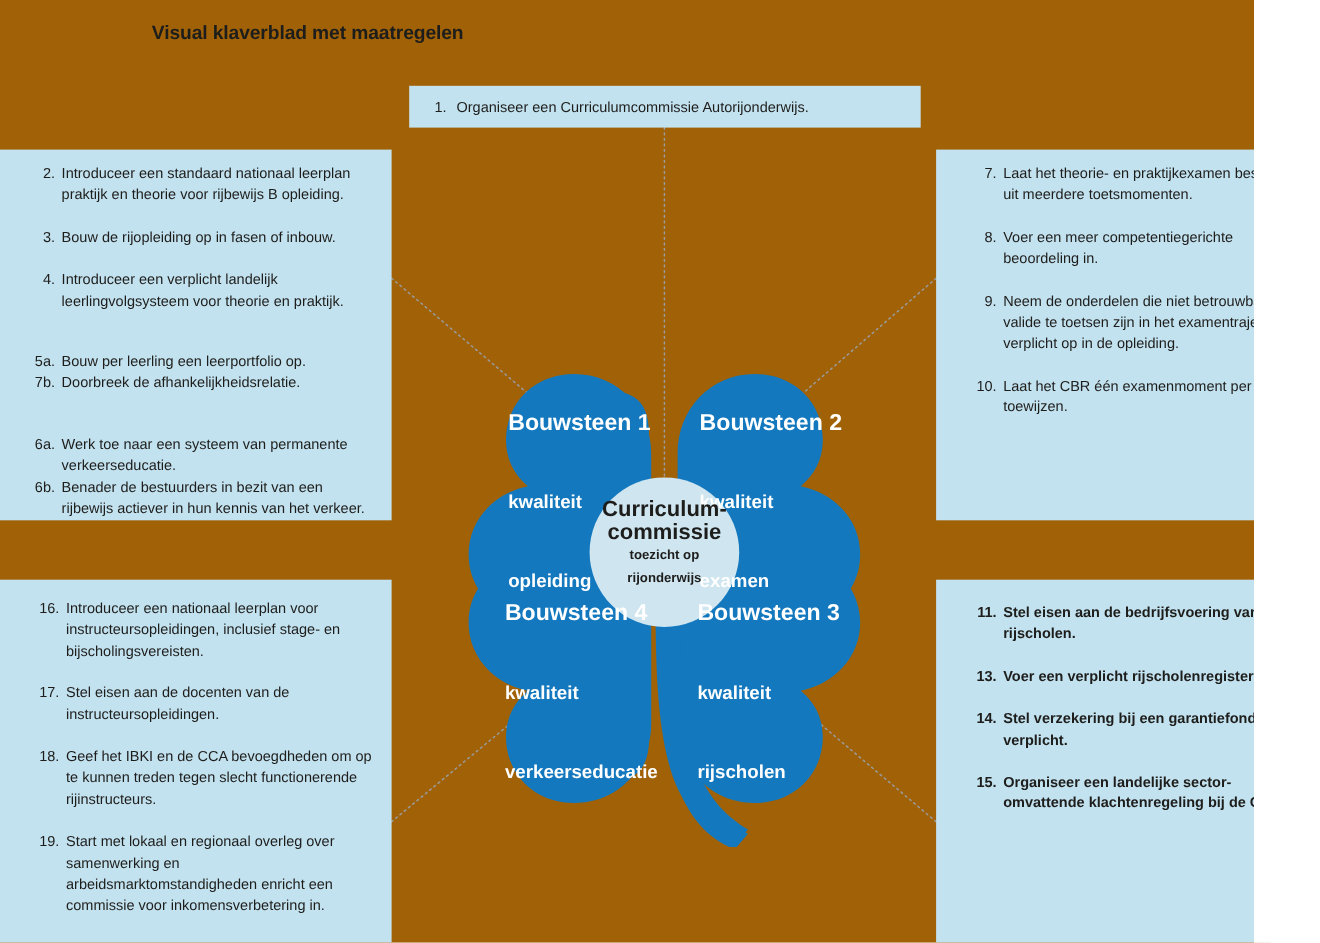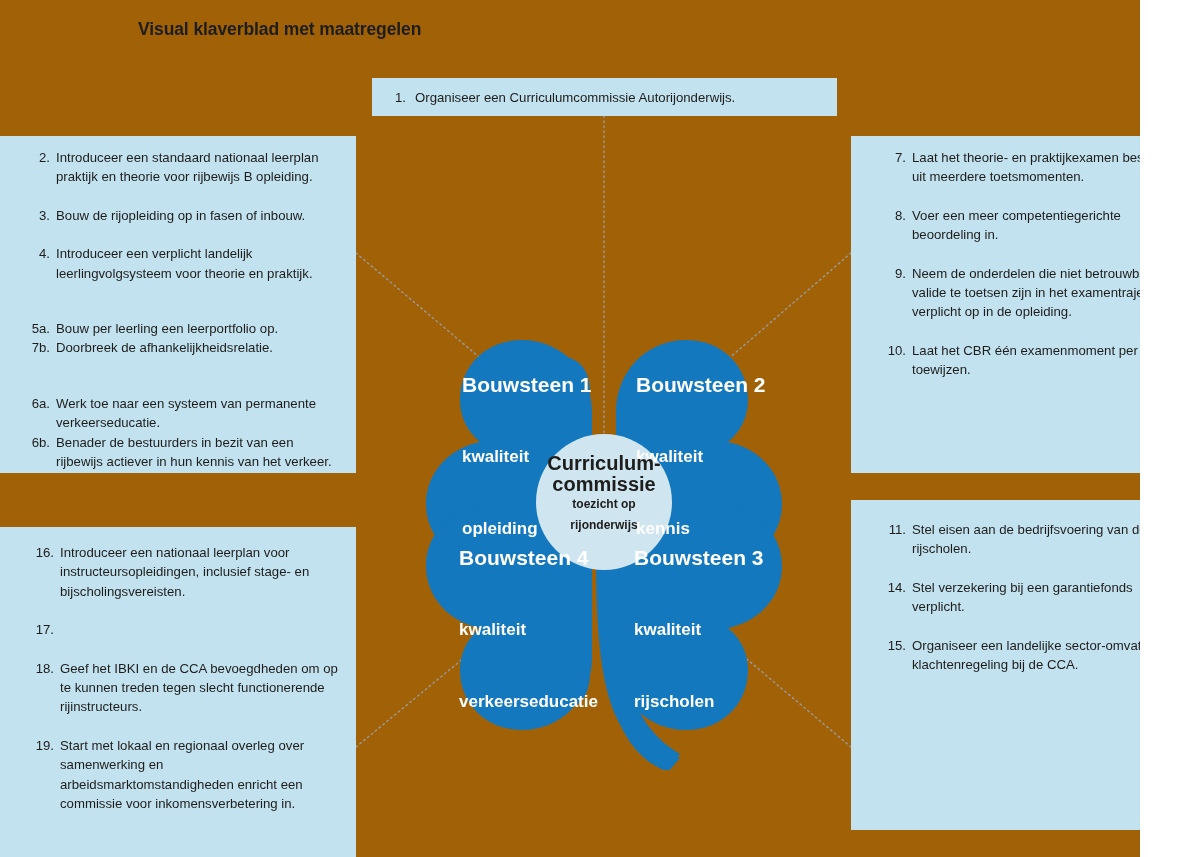--- a/index.html
+++ b/index.html
@@ -69,24 +69,25 @@
   }
   .panel-bl {
     left: 0px;
     top: 527px;
     width: 356px;
     height: 330px;
     padding: 16px 18px 10px 14px;
   }
   .panel-br {
     left: 851px;
-    top: 500px;
+    top: 527px;
     width: 349px;
     height: 330px;
     padding: 20px 14px 7px 14px;
+    font-weight: bold;
   }
 
   
   .m-list {
     list-style: none;
     margin: 0;
     padding: 0;
   }
   .m-item {
     display: flex;
@@ -267,21 +268,21 @@
 
     <div class="leaf-label" id="leaf1-label">
       <span class="lbl-top">Bouwsteen 1</span>
       <span class="lbl-main">kwaliteit</span>
       <span class="lbl-main">opleiding</span>
     </div>
 
     <div class="leaf-label" id="leaf2-label">
       <span class="lbl-top">Bouwsteen 2</span>
       <span class="lbl-main">kwaliteit</span>
-      <span class="lbl-main">kennis</span>
+      <span class="lbl-main">examen</span>
     </div>
 
     <div class="leaf-label" id="leaf4-label">
       <span class="lbl-top">Bouwsteen 4</span>
       <span class="lbl-main">kwaliteit</span>
       <span class="lbl-main">verkeerseducatie</span>
     </div>
 
     <div class="leaf-label" id="leaf3-label">
       <span class="lbl-top">Bouwsteen 3</span>
@@ -361,39 +362,44 @@
   </div>
 
   <div class="panel panel-bl">
     <ul class="m-list">
         <li class="m-item">
           <span class="m-num">16.</span>
           <span class="m-text">Introduceer een nationaal leerplan voor instructeursopleidingen, inclusief stage- en bijscholingsvereisten.</span>
         </li>
         <li class="m-item">
           <span class="m-num">17.</span>
+          <span class="m-text">Stel eisen aan de docenten van de instructeursopleidingen.</span>
         </li>
         <li class="m-item">
           <span class="m-num">18.</span>
           <span class="m-text">Geef het IBKI en de CCA bevoegdheden om op te kunnen treden tegen slecht functionerende rijinstructeurs.</span>
         </li>
         <li class="m-item">
           <span class="m-num">19.</span>
           <span class="m-text">Start met lokaal en regionaal overleg over samenwerking en arbeidsmarktomstandigheden enricht een commissie voor inkomensverbetering in.</span>
         </li>
       </ul>
   </div>
 
   <div class="panel panel-br">
     <ul class="m-list">
         <li class="m-item">
           <span class="m-num">11.</span>
           <span class="m-text">Stel eisen aan de bedrijfsvoering van de rijscholen.</span>
         </li>
         <li class="m-item">
+          <span class="m-num">13.</span>
+          <span class="m-text">Voer een verplicht rijscholenregister in.</span>
+        </li>
+        <li class="m-item">
           <span class="m-num">14.</span>
           <span class="m-text">Stel verzekering bij een garantiefonds verplicht.</span>
         </li>
         <li class="m-item">
           <span class="m-num">15.</span>
           <span class="m-text">Organiseer een landelijke sector-omvattende klachtenregeling bij de CCA.</span>
         </li>
       </ul>
   </div>
 

